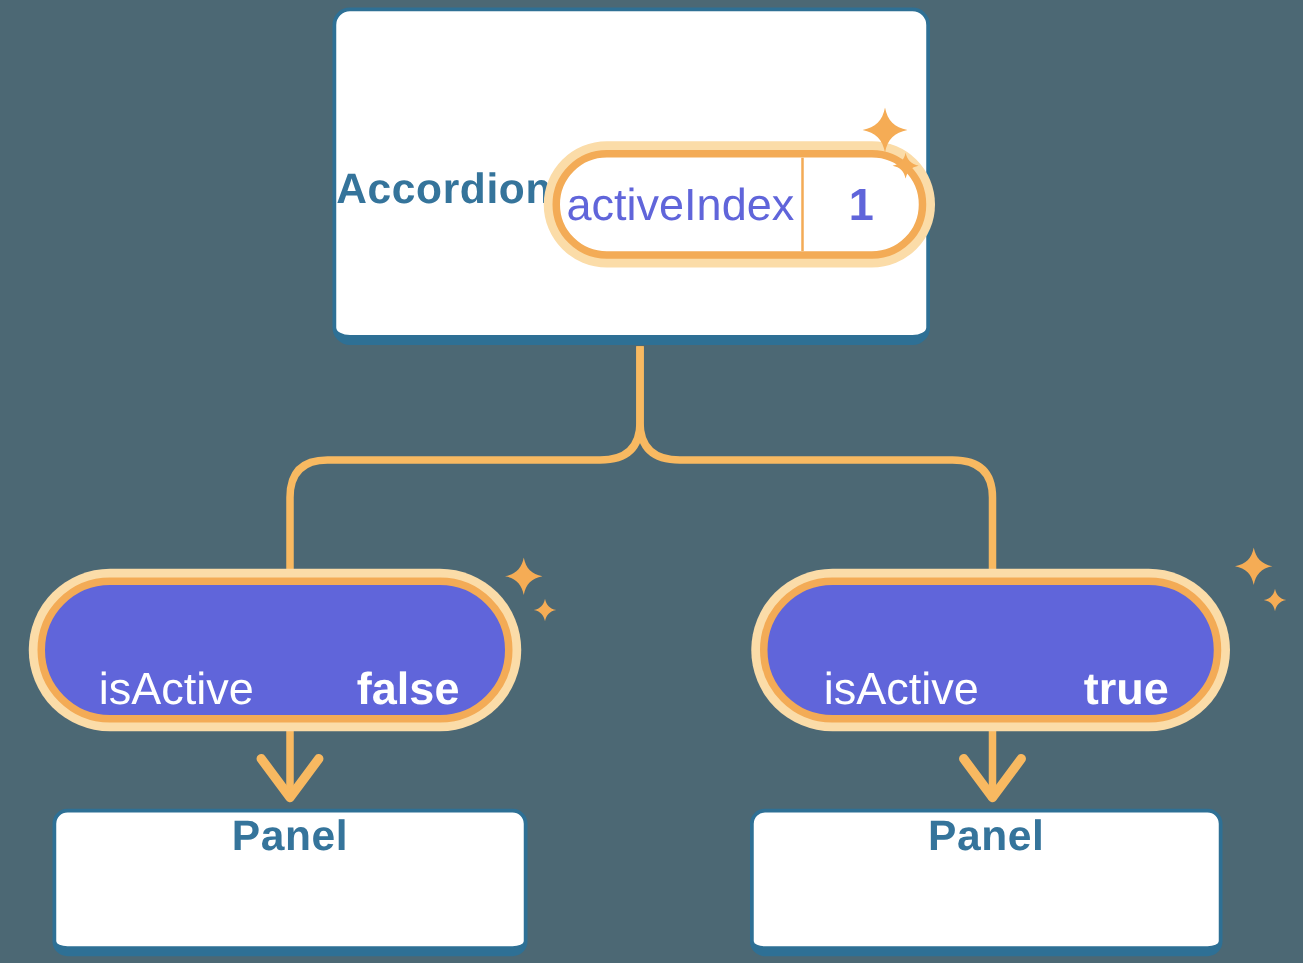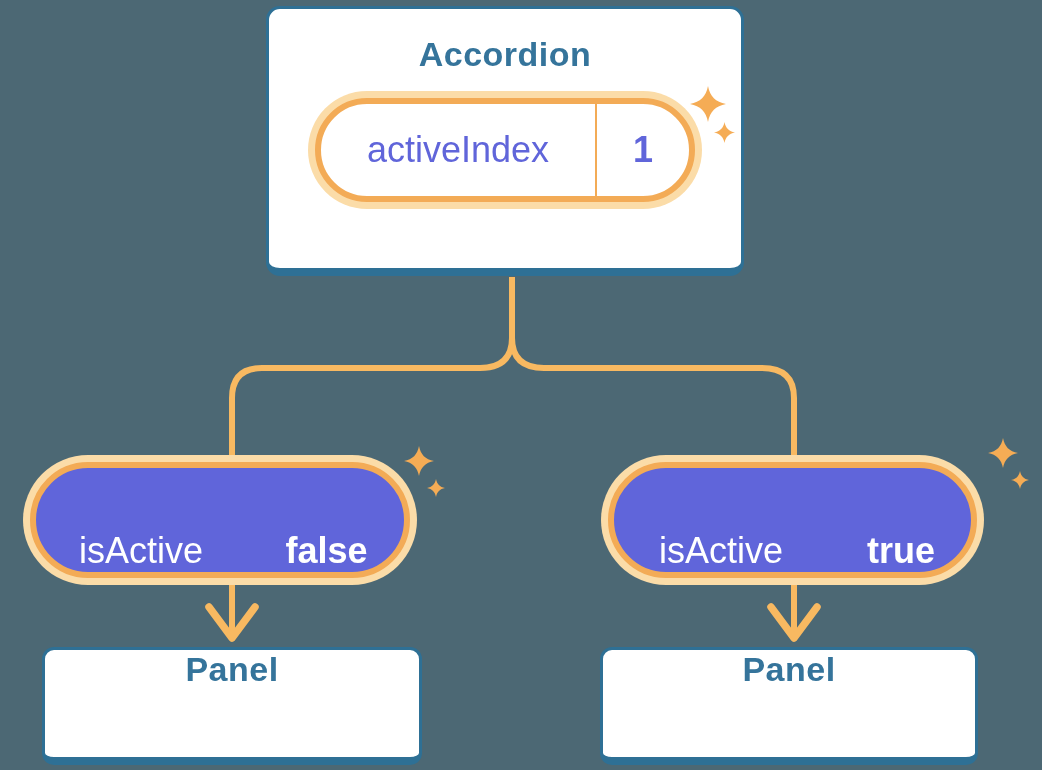--- a/index.html
+++ b/index.html
@@ -33,35 +33,35 @@
   }
   .card {
     position: absolute;
     left: 266px; top: 6px;
     width: 478px; height: 270px;
     background: var(--white);
     border: 3px solid var(--blue-border);
     border-bottom-width: 8px;
     border-radius: 14px;
     display: flex;
-    flex-direction: column;
+    flex-direction: row;
     align-items: center;
     padding-top: 26px;
     z-index: 2;
   }
   .card-title {
     font-size: 34px;
     font-weight: 600;
     color: var(--blue-text);
     letter-spacing: 0.5px;
   }
   .state-pill-white {
     margin-top: 24px;
     width: 380px;
-    height: 104px;
+    height: 87px;
     background: var(--white);
     border: 6px solid var(--orange-border);
     border-radius: 999px;
     box-shadow: 0 0 0 7px var(--orange-glow);
     display: flex;
     align-items: stretch;
     overflow: hidden;
   }
   .state-pill-white .pill-label {
     flex: 1;

